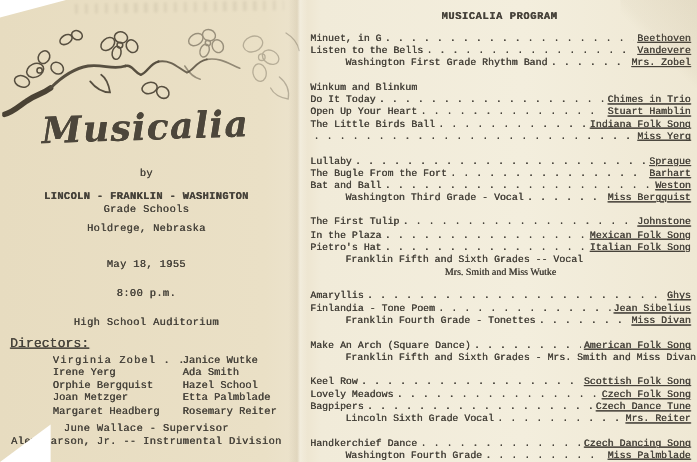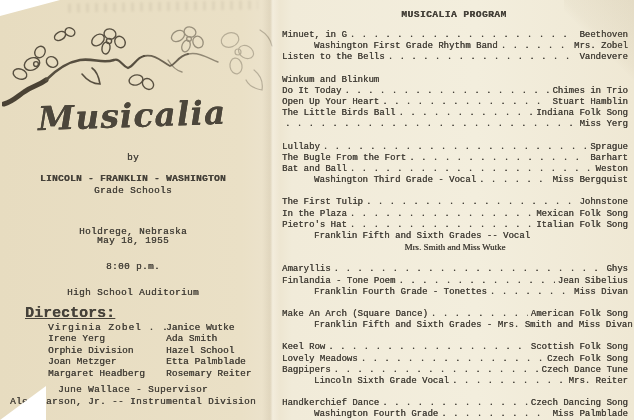--- a/index.html
+++ b/index.html
@@ -28,25 +28,25 @@
     position:absolute;top:96px;left:0;right:8px;text-align:center;
     font-family:"DejaVu Serif",serif;font-style:italic;font-weight:bold;
     font-size:33px;color:#4c463b;transform:rotate(-2deg);
     text-shadow:0 0 .6px #4c463b;letter-spacing:1px;
   }
   .lp-line{position:absolute;left:0;right:6px;text-align:center;font-size:9.5px;
     letter-spacing:.3px;text-shadow:.3px 0 0 currentColor;white-space:pre;}
   #lp-by{top:152px;}
   #lp-schools{top:173px;font-weight:bold;text-align:center;}
   #lp-schools2{top:185px;}
-  #lp-city{top:226px;text-align:center;}
+  #lp-city{top:202px;text-align:center;}
   #lp-date{top:235px;}
   #lp-time{top:261px;}
   #lp-venue{top:287px;}
-  #directors-heading{position:absolute;top:305px;left:25px;font-size:15px;font-weight:bold;
+  #directors-heading{position:absolute;top:305px;left:9px;font-size:12px;font-weight:normal;
     text-decoration:underline;text-shadow:.3px 0 0 currentColor;}
   #directors-list{position:absolute;top:322px;left:48px;right:0;font-size:9.5px;line-height:11.4px;}
   .dir-row{display:flex;white-space:pre;text-shadow:.25px 0 0 currentColor;}
   .dir-left{width:118px;overflow:hidden;}
   .dir-dots{letter-spacing:1px;}
   #lp-supervisor{top:384px;}
   #lp-instrumental{top:396px;}
   
   #page-right{position:absolute;left:278px;top:0;width:352px;height:368px;
     padding:0;font-size:9px;}
@@ -54,21 +54,21 @@
     letter-spacing:.5px;text-shadow:.3px 0 0 currentColor;font-weight:bold;}
   #program-body{padding:0 2px 0 4px;}
   .prog-group{margin-bottom:11px;}
   .prog-line{display:flex;align-items:baseline;line-height:11.2px;white-space:pre;
     text-shadow:.25px 0 0 currentColor;}
   .prog-line .title{flex:0 0 auto;}
   .prog-line .leader{flex:1 1 auto;overflow:hidden;height:11px;margin:0 3px;min-width:8px;}
   .prog-line .leader::before{content:". . . . . . . . . . . . . . . . . . . . . . . . . . . . . . . . . . . . . . . . . . . .";
     letter-spacing:.5px;white-space:nowrap;}
   .prog-line.no-dots .leader{visibility:hidden;}
-  .prog-line .attribution{flex:0 0 auto;text-align:left;}
+  .prog-line .attribution{flex:0 0 auto;text-align:left;text-decoration:underline;}
   .prog-line.indent-1 .title{padding-left:32px;}
   .prog-line.centered{justify-content:center;font-family:Liberation Serif, serif;}
 </style>
 </head>
 <body>
 
 <div id="scan">
 
   <div id="bleed-smudge"></div>
 
@@ -131,36 +131,36 @@
     <div class="lp-line" id="lp-city">Holdrege, Nebraska</div>
     <div class="lp-line" id="lp-date">May 18, 1955</div>
     <div class="lp-line" id="lp-time">8:00 p.m.</div>
     <div class="lp-line" id="lp-venue">High School Auditorium</div>
 
     <div id="directors-heading">Directors:</div>
 
     <div id="directors-list">
         <div class="dir-row"><span class="dir-left dir-dots">Virginia Zobel . . . .</span><span>Janice Wutke</span></div>
         <div class="dir-row"><span class="dir-left">Irene Yerg</span><span>Ada Smith</span></div>
-        <div class="dir-row"><span class="dir-left">Orphie Division</span><span>Hazel School</span></div>
+        <div class="dir-row"><span class="dir-left">Orphie Bergquist</span><span>Hazel School</span></div>
         <div class="dir-row"><span class="dir-left">Joan Metzger</span><span>Etta Palmblade</span></div>
         <div class="dir-row"><span class="dir-left">Margaret Headberg</span><span>Rosemary Reiter</span></div>
       </div>
 
     <div class="lp-line" id="lp-supervisor">June Wallace - Supervisor</div>
     <div class="lp-line" id="lp-instrumental">Alex Carson, Jr. -- Instrumental Division</div>
   </div>
 
   <div id="page-right">
     <div id="program-heading">MUSICALIA PROGRAM</div>
     <div id="program-body">
         <div class="prog-group">
           <div class="prog-line indent-0"><span class="title">Minuet, in G</span><span class="leader"></span><span class="attribution">Beethoven</span></div>
+          <div class="prog-line indent-0"><span class="title">Listen to the Bells</span><span class="leader"></span><span class="attribution">Vandevere</span></div>
           <div class="prog-line indent-1"><span class="title">Washington First Grade Rhythm Band</span><span class="leader"></span><span class="attribution">Mrs. Zobel</span></div>
-          <div class="prog-line indent-0"><span class="title">Listen to the Bells</span><span class="leader"></span><span class="attribution">Vandevere</span></div>
         </div>
         <div class="prog-group">
           <div class="prog-line indent-0 no-dots"><span class="title">Winkum and Blinkum</span><span class="leader"></span><span class="attribution"></span></div>
           <div class="prog-line indent-0"><span class="title">Do It Today</span><span class="leader"></span><span class="attribution">Chimes in Trio</span></div>
           <div class="prog-line indent-0"><span class="title">Open Up Your Heart</span><span class="leader"></span><span class="attribution">Stuart Hamblin</span></div>
           <div class="prog-line indent-0"><span class="title">The Little Birds Ball</span><span class="leader"></span><span class="attribution">Indiana Folk Song</span></div>
           <div class="prog-line indent-1"><span class="leader"></span><span class="attribution">Miss Yerg</span></div>
         </div>
         <div class="prog-group">
           <div class="prog-line indent-0"><span class="title">Lullaby</span><span class="leader"></span><span class="attribution">Sprague</span></div>

